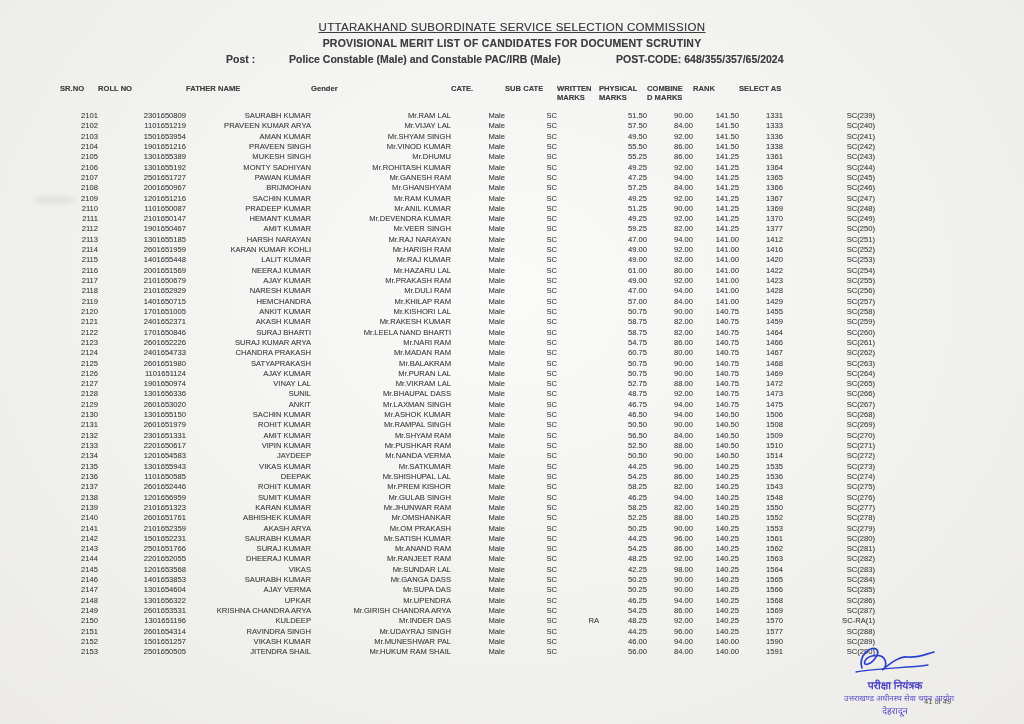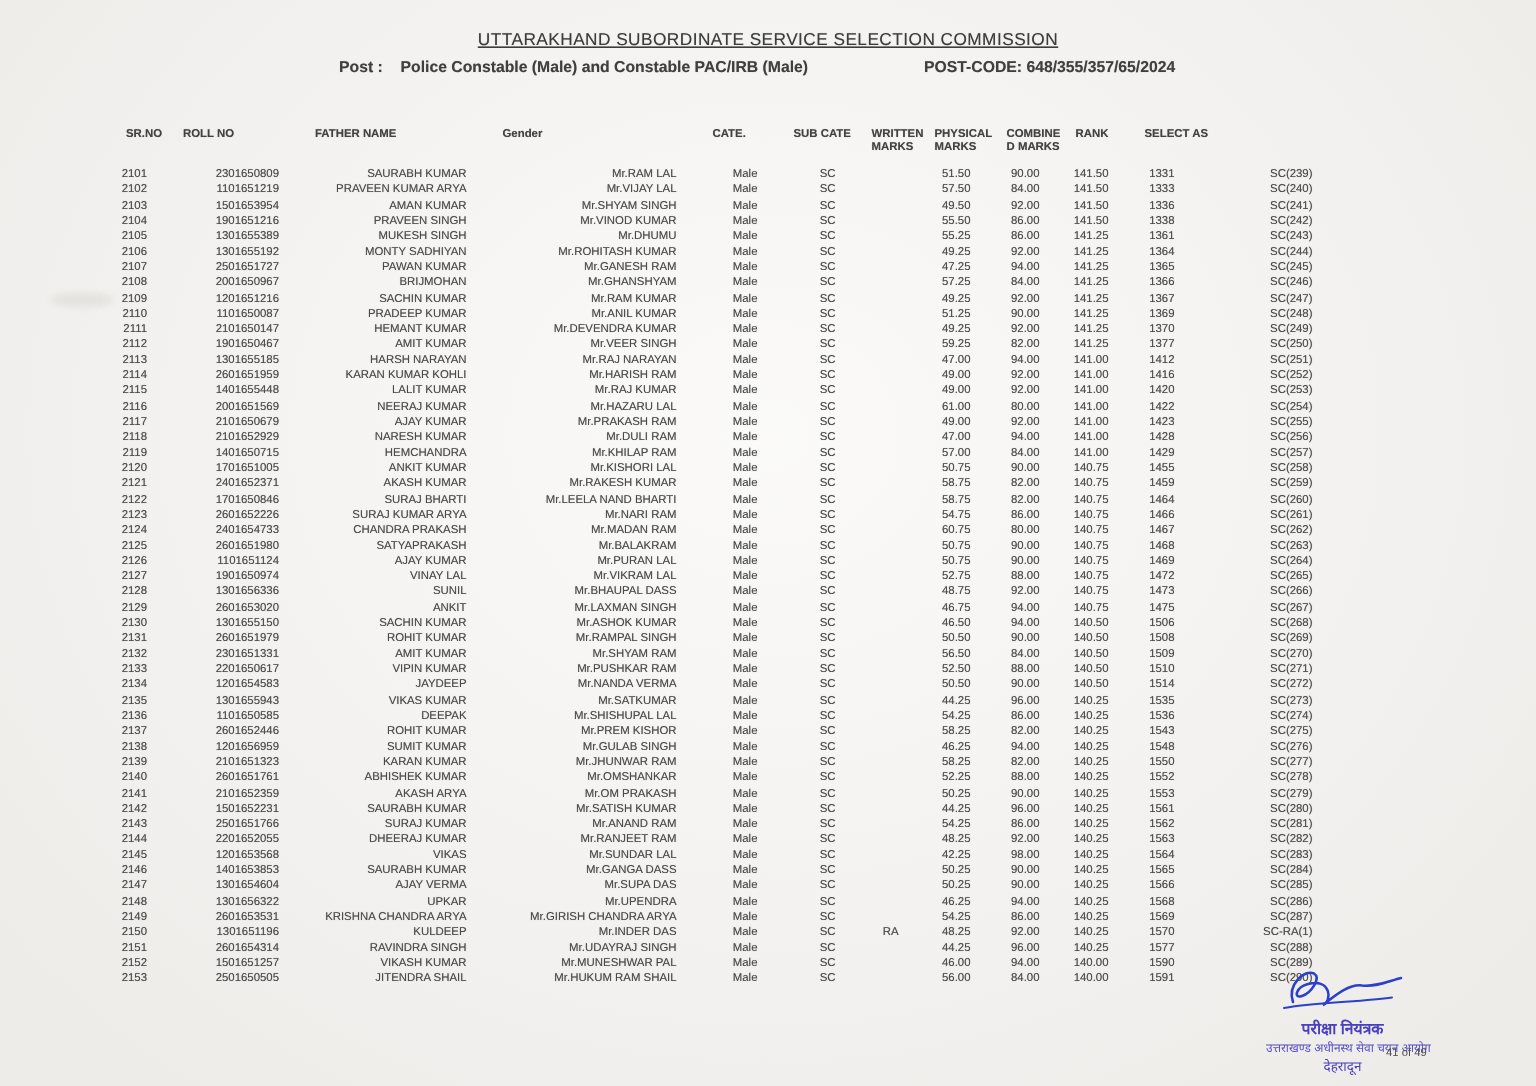--- a/index.html
+++ b/index.html
@@ -16,34 +16,34 @@
 
   
   .doc-header{ position:absolute; top:17px; left:0; width:1024px; text-align:center; }
   .doc-title{
     font-size:11.5px; font-weight:normal; letter-spacing:.3px; color:#3c3c3c;
     text-decoration:underline; display:inline-block;
   }
   .doc-subtitle{ font-size:10.5px; font-weight:bold; letter-spacing:.2px; color:#3f3f3f; margin-top:2px; }
   .post-line{ position:relative; height:14px; margin-top:4px; font-size:10.5px; font-weight:bold; color:#3f3f3f; text-align:left;}
   .post-label{ position:absolute; left:226px; }
-  .post-text{ position:absolute; left:244px;padding-left:23px; }
+  .post-text{ position:absolute; left:266px;padding-left:23px; }
   .post-code{ position:absolute; left:616px; }
 
   
   .merit-table{ position:absolute; left:60px; top:83px; width:815px; }
   .tgrid{
     display:grid;
     grid-template-columns:38px 88px 125px 140px 54px 52px 42px 48px 46px 46px 44px 92px;
   }
   .th{
     font-size:7.6px; font-weight:bold; color:#424242;
     white-space:pre-line; line-height:8.6px; padding-top:2px;
   }
-  .thead{ height:28px;margin-left:24px; }
+  .thead{ height:28px; }
   .tr{ height:10.32px; line-height:10.32px; white-space:nowrap;text-align:right; }
   .td{ font-size:7.6px; color:#4a4a4a; overflow:visible; }
 
   
   .footer-block{ position:absolute; left:800px; top:640px; width:210px; height:82px; }
   .signature{ position:absolute; left:48px; top:2px; }
   .stamp-line1{ position:absolute; left:0; top:38px; width:190px; text-align:center;
     font-size:10.5px; font-weight:bold; color:#4a40c2; }
   .stamp-line2{ position:absolute; left:-6px; top:52px; width:210px; text-align:center;
     font-size:8px; color:#5a50c8; }
@@ -52,20 +52,21 @@
   .page-number{ position:absolute; left:124px; top:57px; font-size:7.5px; font-weight:normal; color:#4e4e4e; }
 
   .smudge{ position:absolute; left:34px; top:195px; width:42px; height:10px; border-radius:50%;
     background:rgba(120,118,112,.10); filter:blur(2px); }
 </style>
 </head>
 <body>
 
 <div class="doc-header scan-text">
   <div class="doc-title">UTTARAKHAND SUBORDINATE SERVICE SELECTION COMMISSION</div>
+  <div class="doc-subtitle">PROVISIONAL MERIT LIST OF CANDIDATES FOR DOCUMENT SCRUTINY</div>
   <div class="post-line">
     <span class="post-label">Post :</span>
     <span class="post-text">Police Constable (Male) and Constable PAC/IRB (Male)</span>
     <span class="post-code">POST-CODE: 648/355/357/65/2024</span>
   </div>
 </div>
 
 <div class="smudge"></div>
 
 <div class="merit-table scan-text">

